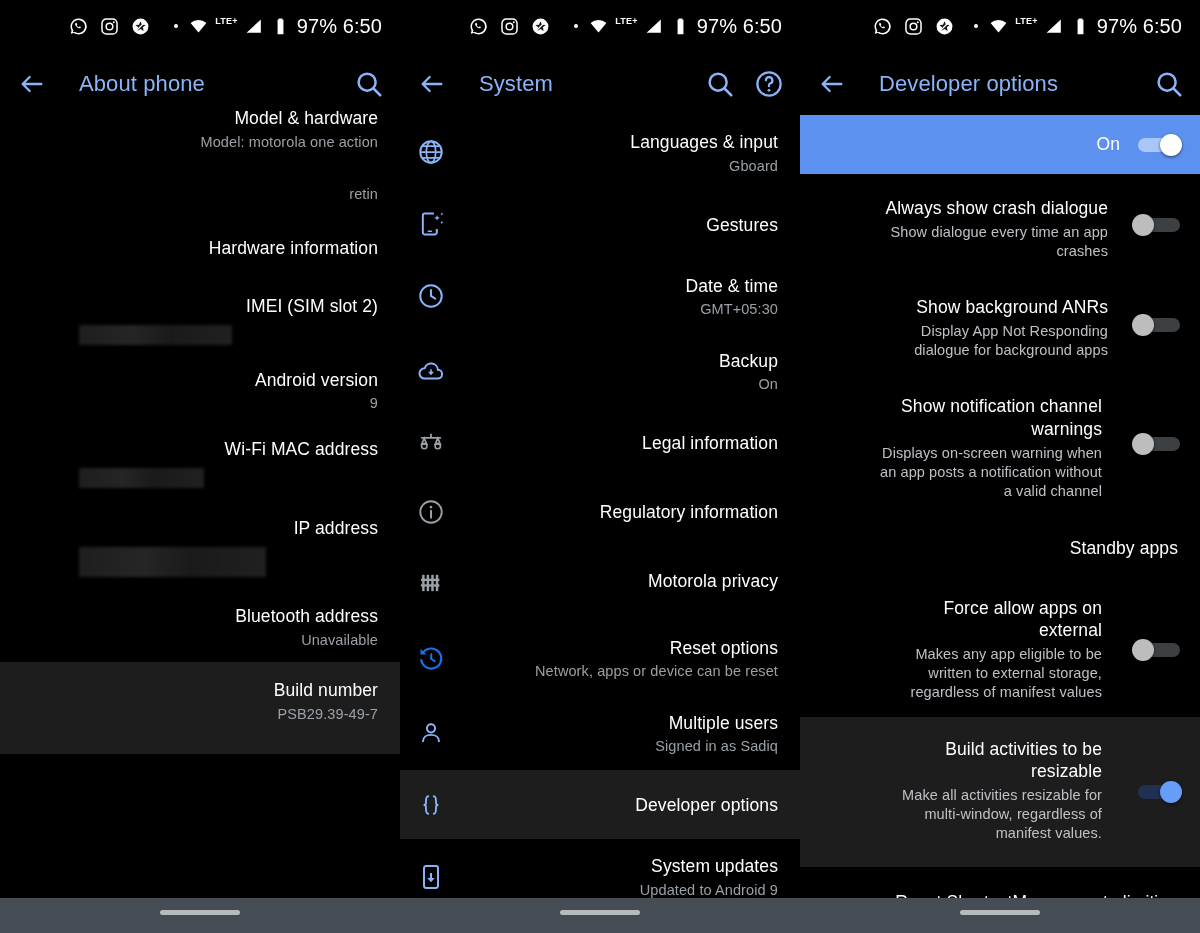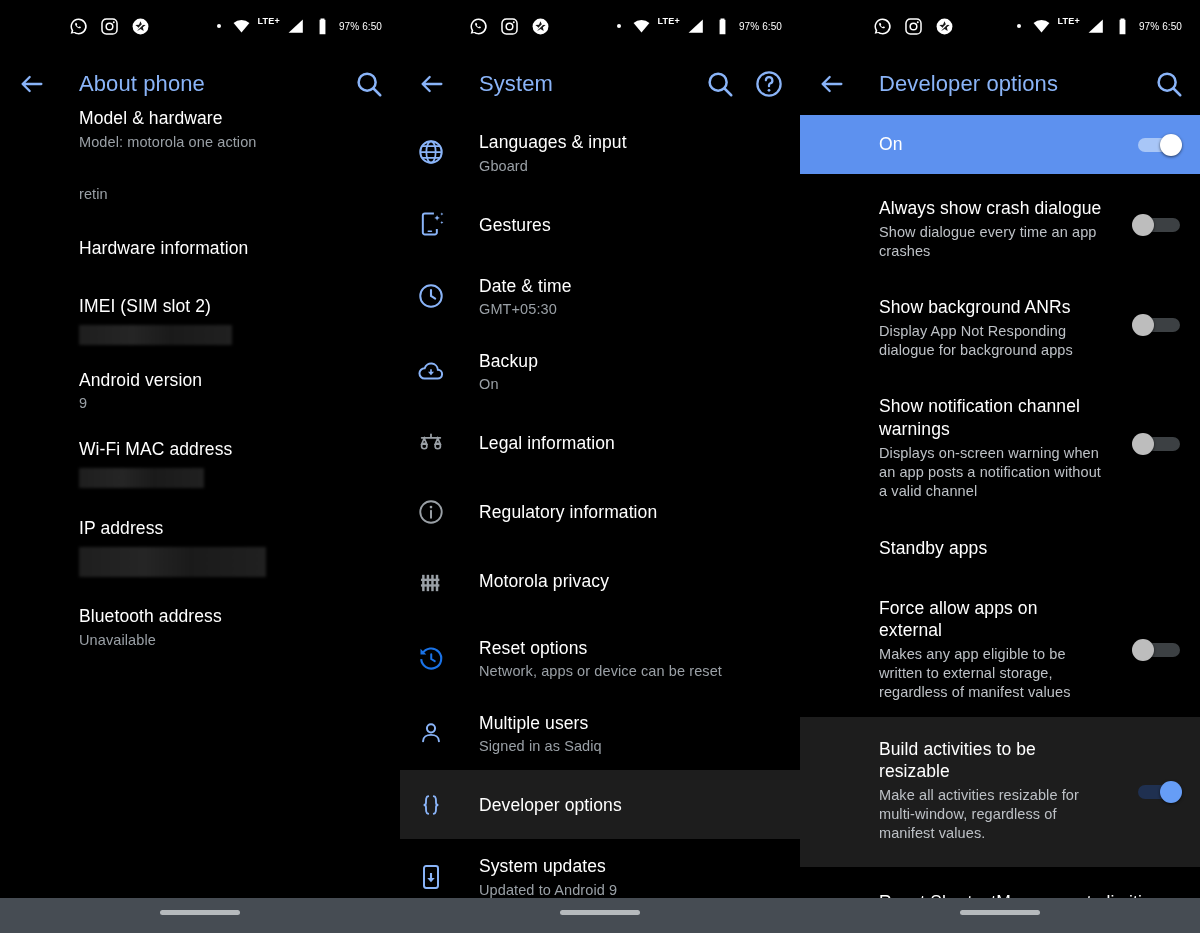--- a/index.html
+++ b/index.html
@@ -6,33 +6,33 @@
   html,body {
     width:1200px; height:933px;
     background:#000;
     font-family:"Liberation Sans", sans-serif;
     overflow:hidden;
   }
   .screen { position:relative; width:1200px; height:933px; background:#000; }
 
   
   .panels { position:absolute; left:0; top:0; width:1200px; height:898px; display:flex; }
-  .panel { width:400px; height:898px; position:relative; background:#000; overflow:hidden; }
+  .panel { width:400px; height:898px; position:relative; background:#000; overflow:hidden;text-align:right; }
 
   
   .statusbar {
     height:52px; position:relative; display:flex; align-items:center;
     color:#fff;
   }
   .sb-left { position:absolute; left:69px; top:0; height:52px; display:flex; align-items:center; gap:12px; }
   .sb-right { position:absolute; right:18px; top:0; height:52px; display:flex; align-items:center; gap:7px; }
   .sb-ico { width:19px; height:19px; display:block; }
   .sb-dot { width:4px; height:4px; border-radius:50%; background:#fff; display:block; margin-right:4px;}
   .sb-lte { font-size:9px; letter-spacing:.2px; color:#fff; position:relative; top:-5px; font-weight:600;}
-  .sb-txt { font-size:10px; color:#fff; letter-spacing:.1px; }
+  .sb-txt { font-size:20px; color:#fff; letter-spacing:.1px; }
 
   
   .appbar { height:63px; position:relative; }
   .appbar .back { position:absolute; left:18px; top:18px; width:28px; height:28px; }
   .appbar .title {
     position:absolute; left:79px; top:50%; transform:translateY(-50%);
     font-size:22px; color:#8ab4f8; letter-spacing:.1px; white-space:nowrap;
   }
   .appbar .act1 { position:absolute; right:16px; top:17px; width:30px; height:30px; }
   .appbar .act2 { position:absolute; right:65px; top:17px; width:30px; height:30px; }
@@ -167,20 +167,26 @@
             <div class="r-title">IP address</div>
             <div class="redact" style="width:187px;height:30px;"></div>
           </div>
         </div>
         <div class="row">
           <div class="r-pad" style="padding-top:16px;padding-bottom:12px;">
             <div class="r-title">Bluetooth address</div>
             <div class="r-sub">Unavailable</div>
           </div>
         </div>
+        <div class="row hl">
+          <div class="r-pad" style="padding-top:17px;padding-bottom:30px;">
+            <div class="r-title">Build number</div>
+            <div class="r-sub">PSB29.39-49-7</div>
+          </div>
+        </div>
       </div>
     </div>
 
     <div class="panel">
       <div class="statusbar">
         <div class="sb-left" style="left:69px;">
           <svg class="sb-ico" viewBox="0 0 24 24">
               <path fill="#fff" d="M12 2a10 10 0 0 0-8.7 15l-1.2 4.3 4.4-1.2A10 10 0 1 0 12 2zm0 1.8a8.2 8.2 0 1 1-4.3 15.2l-.4-.2-2.4.6.6-2.3-.2-.4A8.2 8.2 0 0 1 12 3.8zm-3 3.4c-.2 0-.5.1-.7.4-.3.3-.6.8-.6 1.5 0 .8.5 1.7 1.5 2.8s2 1.8 3.3 2.2c1 .3 1.6.2 2-.1.4-.3.6-.9.5-1.2 0-.2-.2-.3-.5-.4l-1.1-.5c-.2-.1-.4 0-.5.2l-.4.5c-.1.2-.3.2-.5.1-.5-.2-1.1-.6-1.6-1.1-.4-.5-.6-.9-.7-1.1 0-.2 0-.3.2-.4l.4-.4c.1-.2.1-.3 0-.5l-.5-1.1c-.1-.3-.3-.4-.4-.4h-.4z"></path>
             </svg>
           <svg class="sb-ico" viewBox="0 0 24 24">

